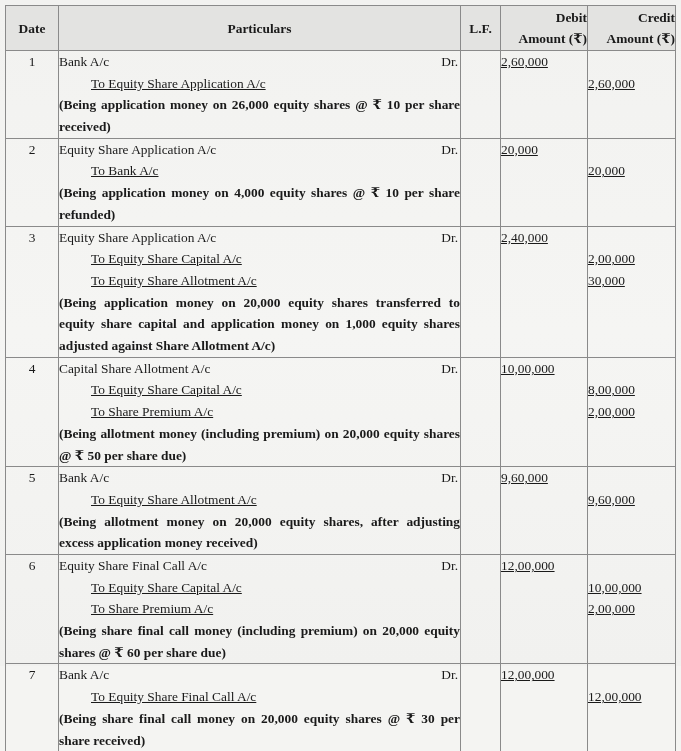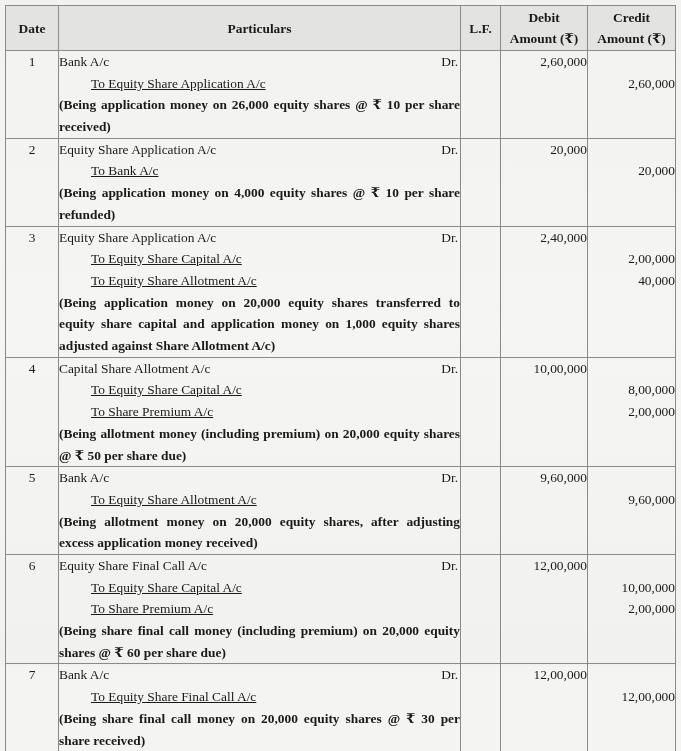--- a/index.html
+++ b/index.html
@@ -59,40 +59,41 @@
       border-bottom: none;
     }
     td.part-cell {
       padding: 1px 8px 1px 6px;
     }
     td.lf-cell, td.dr-cell, td.cr-cell {
       border-top: none;
       border-bottom: none;
     }
     td.dr-cell, td.cr-cell {
-      text-align: right;
+      text-align: left;
       padding: 1px 7px 1px 0;
+      text-decoration: underline;
     }
     tbody tr:last-child td { border-bottom: 1px solid #8a8a8a; }
     tbody tr:first-child td { border-top: 1px solid #8a8a8a; }
 
     .line { display: block; height: 21.7px; white-space: nowrap; }
     .debit-line { display: flex; justify-content: space-between; }
     .dr-tag { padding-right: 2px; }
     .credit-line { padding-left: 32px; text-decoration: underline; }
     .narration {
       display: block;
       text-align: justify;
       text-align-last: left;
       white-space: normal;
       font-weight: bold;
     }
     .amt { display: block; height: 21.7px; }
     .blank { display: block; height: 21.7px; }
-    .hdr-line { display: block; }
+    .hdr-line { display: block; text-align: right; }
   </style>
 </head>
 <body>
 
 <div class="sheet">
   <table class="journal">
     <colgroup>
       <col class="c-date">
         <col class="c-part">
         <col class="c-lf">
@@ -164,21 +165,21 @@
             <span class="line credit-line">To Equity Share Allotment A/c</span>
             <span class="narration">(Being application money on 20,000 equity shares transferred to equity share capital and application money on 1,000 equity shares adjusted against Share Allotment A/c)</span>
           </td>
           <td class="lf-cell"></td>
           <td class="dr-cell">
             <span class="amt">2,40,000</span>
           </td>
           <td class="cr-cell">
             <span class="blank"></span>
             <span class="amt">2,00,000</span>
-            <span class="amt">40,000</span>
+            <span class="amt">30,000</span>
           </td>
         </tr>
         <tr>
           <td class="date-cell">4</td>
           <td class="part-cell">
             <span class="line debit-line">
               <span>Capital Share Allotment A/c</span>
               <span class="dr-tag">Dr.</span>
             </span>
             <span class="line credit-line">To Equity Share Capital A/c</span>

